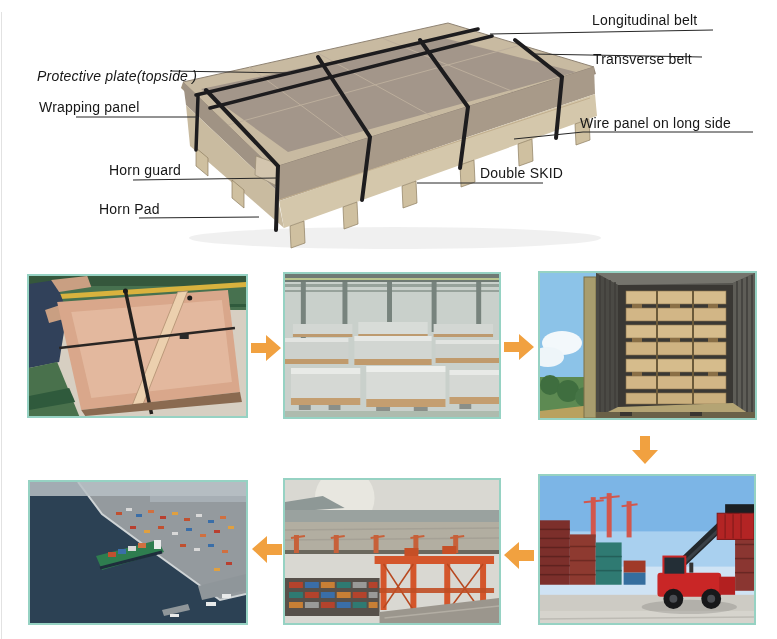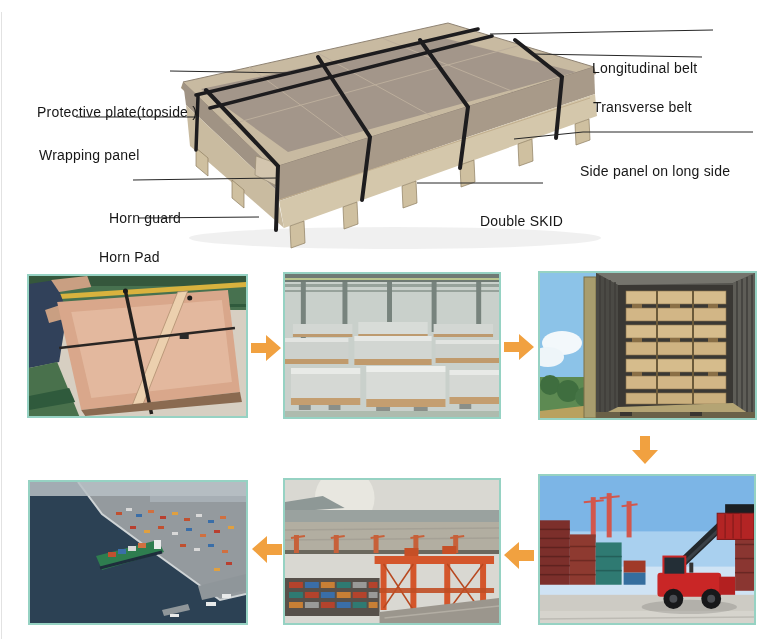--- a/index.html
+++ b/index.html
@@ -1,18 +1,18 @@
 <!DOCTYPE html>
 <html><head>
 <meta charset="utf-8">
 <style>
   html,body{margin:0;padding:0;background:#ffffff;}
   #page{position:relative;width:777px;height:639px;background:#ffffff;overflow:hidden;
         font-family:"Liberation Sans", sans-serif;}
-  .lbl{position:absolute;font-size:14px;color:#161616;letter-spacing:.2px;white-space:nowrap;margin-top:48px;}
+  .lbl{position:absolute;font-size:14px;color:#161616;letter-spacing:.2px;white-space:nowrap;}
   .photo{position:absolute;border:2px solid #96d2c3;box-sizing:border-box;background:#dfe5e0;}
   .photo svg{display:block;width:100%;height:100%;}
   .arrow{position:absolute;}
   .edge-line{position:absolute;left:1px;top:12px;width:1px;height:627px;background:#e2e2e2;}
   svg{shape-rendering:auto;}
 </style>
 </head>
 <body>
 
 <div id="page">
@@ -73,23 +73,23 @@
       <path d="M139,218 L259,217"></path>
       <path d="M713,30 L490,34"></path>
       <path d="M702,57 L532,54"></path>
       <path d="M753,132 L583,132 L514,139"></path>
       <path d="M543,183 L417,183"></path>
     </g>
   </svg>
 
   <div class="lbl" style="left:592px;top:12px;">Longitudinal belt</div>
   <div class="lbl" style="left:593px;top:51px;text-align:right;">Transverse belt</div>
-  <div class="lbl" style="left:37px;top:56px;">Protective plate(topside )</div>
+  <div class="lbl" style="left:37px;top:68px;font-style:italic;">Protective plate(topside )</div>
   <div class="lbl" style="left:39px;top:99px;">Wrapping panel</div>
-  <div class="lbl" style="left:580px;top:115px;">Side panel on long side</div>
+  <div class="lbl" style="left:580px;top:115px;">Wire panel on long side</div>
   <div class="lbl" style="left:109px;top:162px;">Horn guard</div>
   <div class="lbl" style="left:480px;top:165px;">Double SKID</div>
   <div class="lbl" style="left:99px;top:201px;">Horn Pad</div>
 
   <div class="photo" style="left:27px;top:274px;width:221px;height:144px;">
     <svg viewBox="0 0 216 140" preserveAspectRatio="none">
       <rect x="0" y="0" width="216" height="140" fill="#d7cfc2"></rect>
       <rect x="0" y="0" width="216" height="34" fill="#47714f"></rect>
       <rect x="0" y="0" width="216" height="10" fill="#35573c"></rect>
       <polygon points="0,20 216,6 216,11 0,25" fill="#d9b23e"></polygon>

